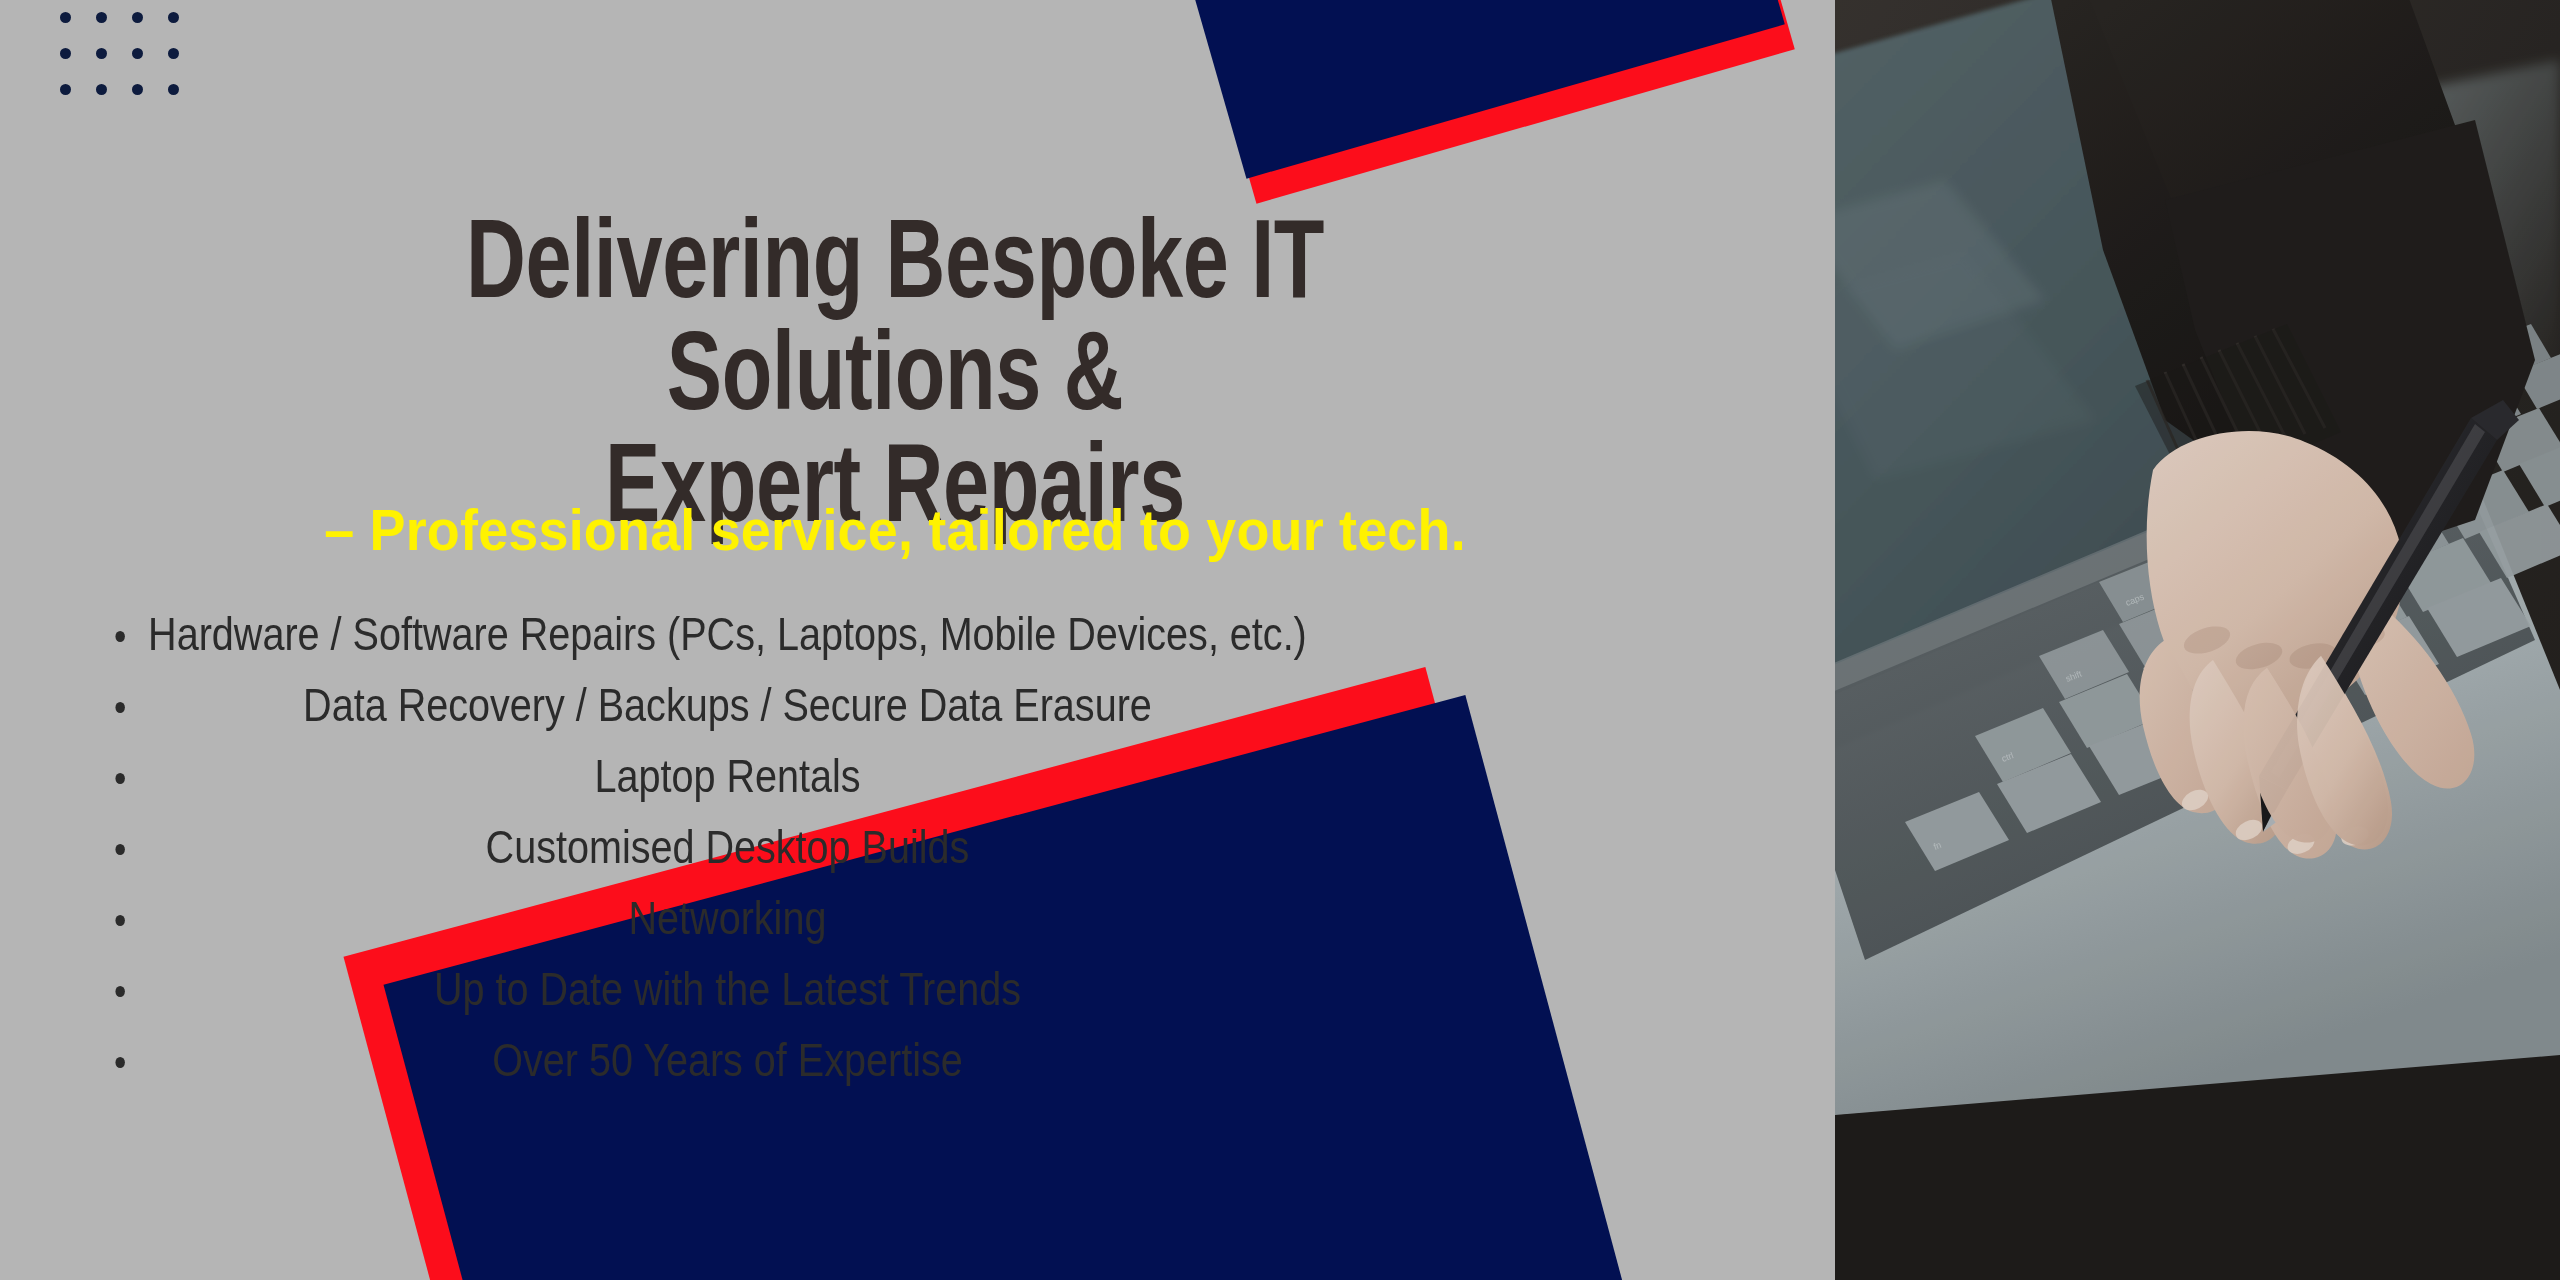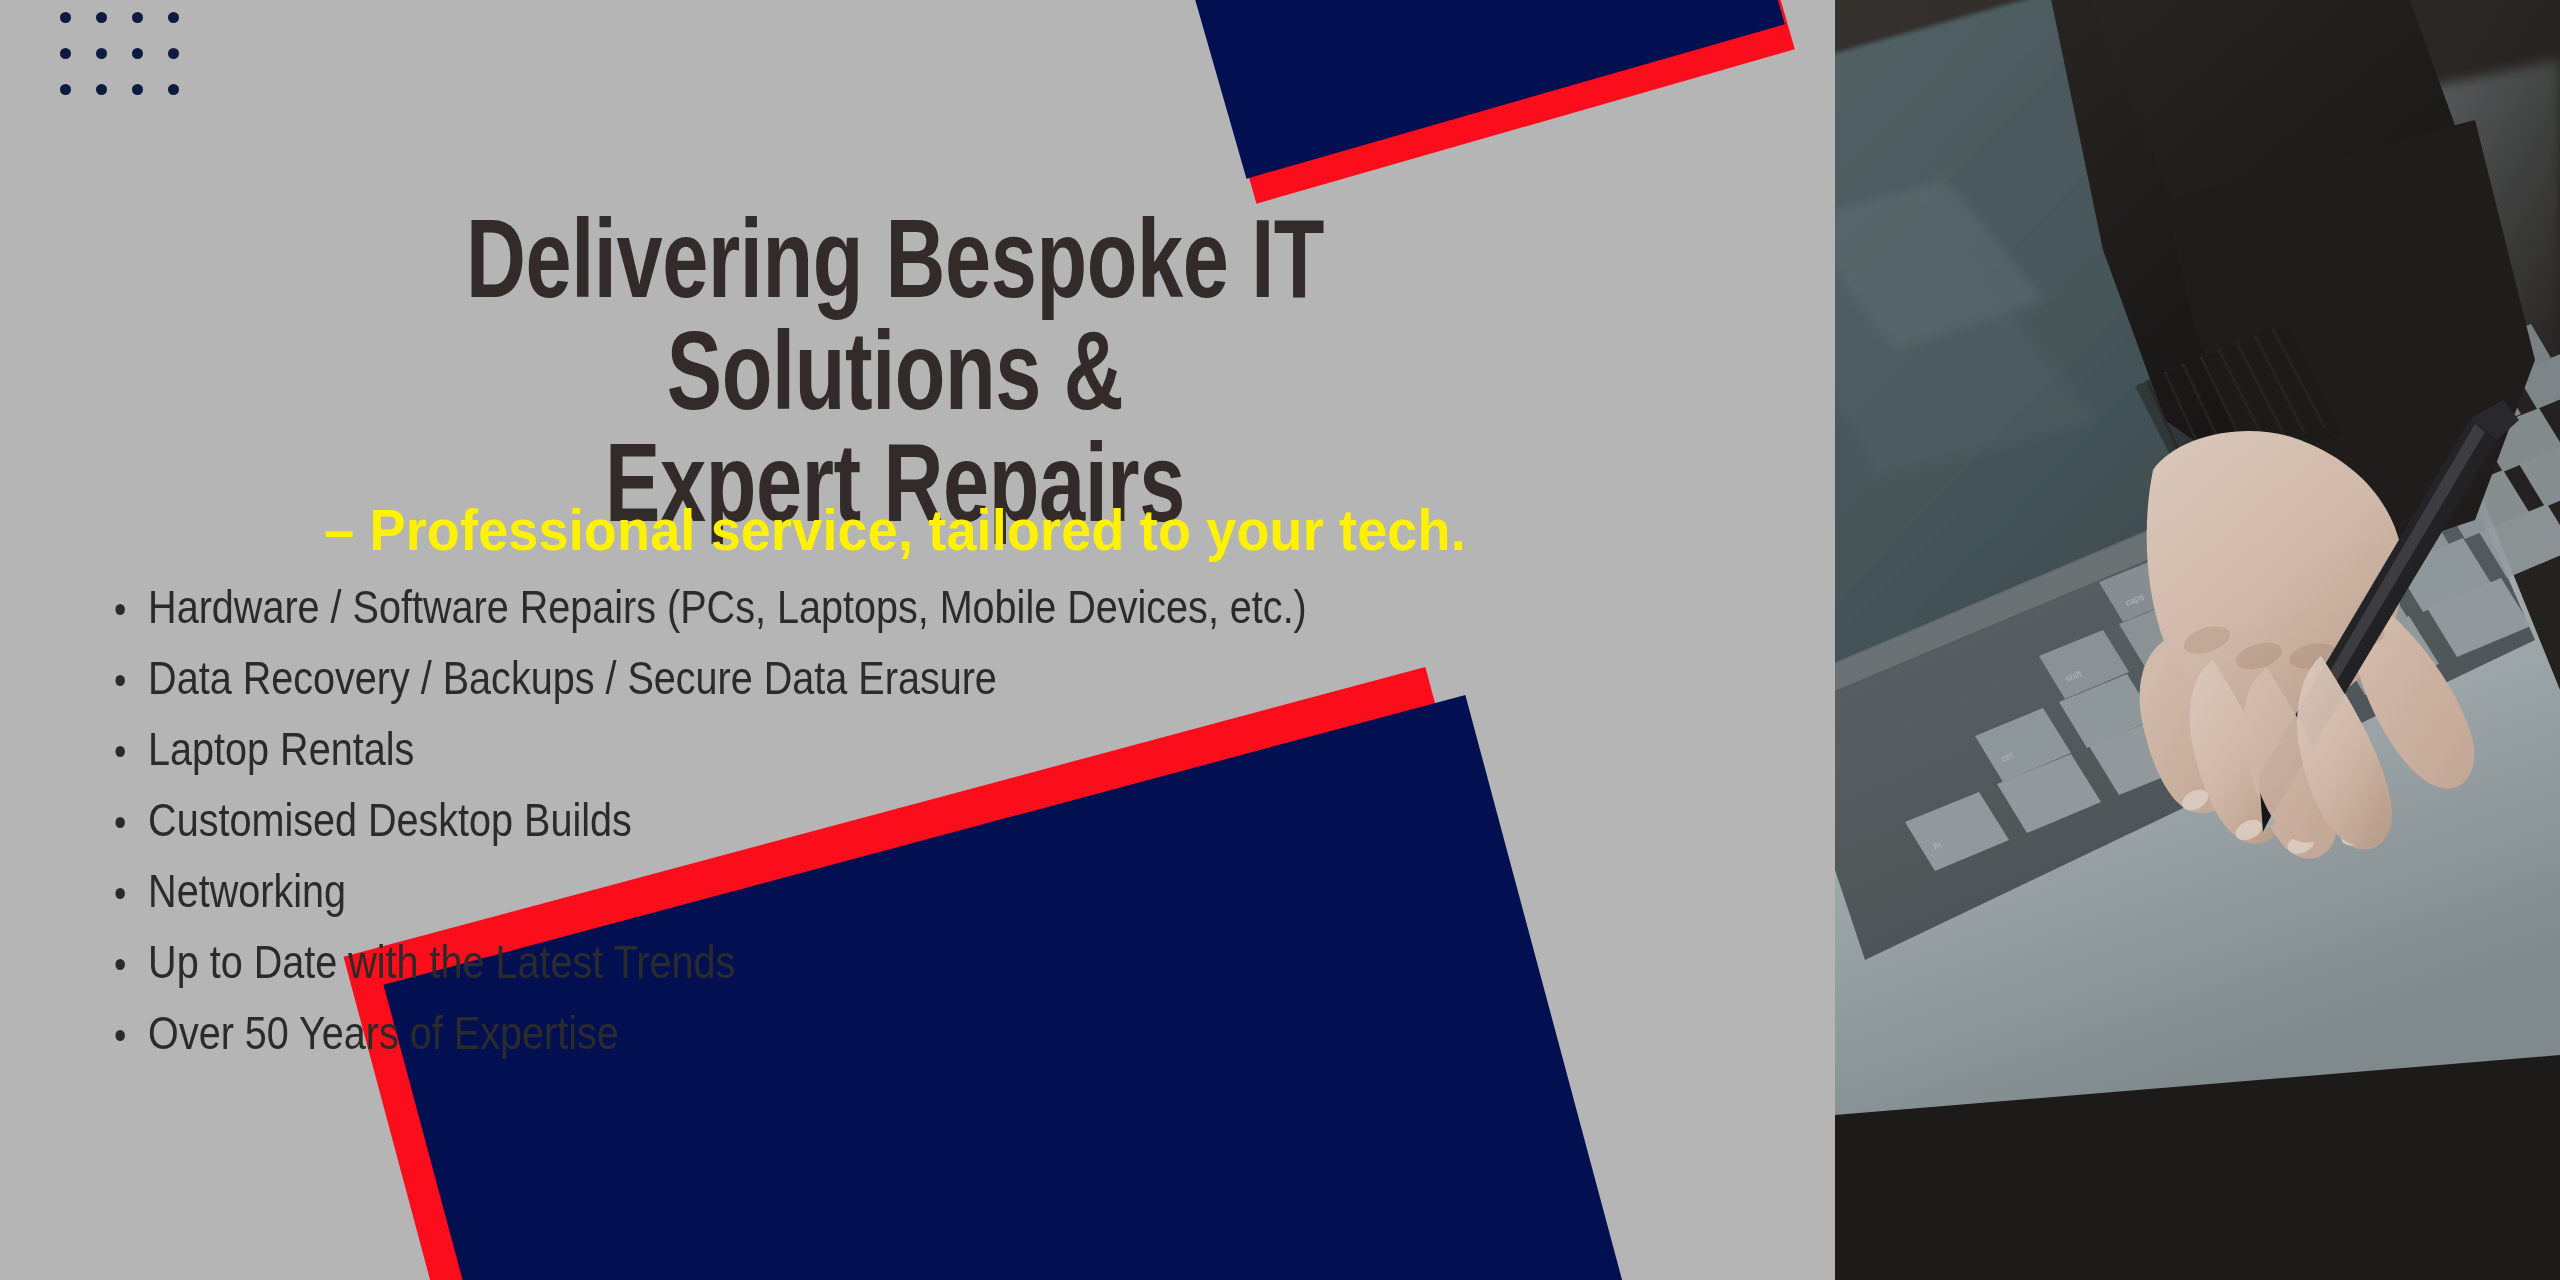--- a/index.html
+++ b/index.html
@@ -129,24 +129,25 @@
     font-size: 58px;
     line-height: 1.05;
     letter-spacing: 0.2px;
     transform: scaleX(0.93);
     transform-origin: 50% 0;
   }
 
   #feature-list {
     position: absolute;
     left: 112px;
-    top: 572px;
+    top: 599px;
     margin: 0;
     padding: 0;
     list-style: none;
+    text-align: center;
   }
   #feature-list li {
     position: relative;
     color: #2b2b2b;
     font-family: "Liberation Sans Narrow", "Liberation Sans", sans-serif;
     font-weight: 400;
     font-size: 46px;
     line-height: 71px;
     padding-left: 42px;
     white-space: nowrap;

